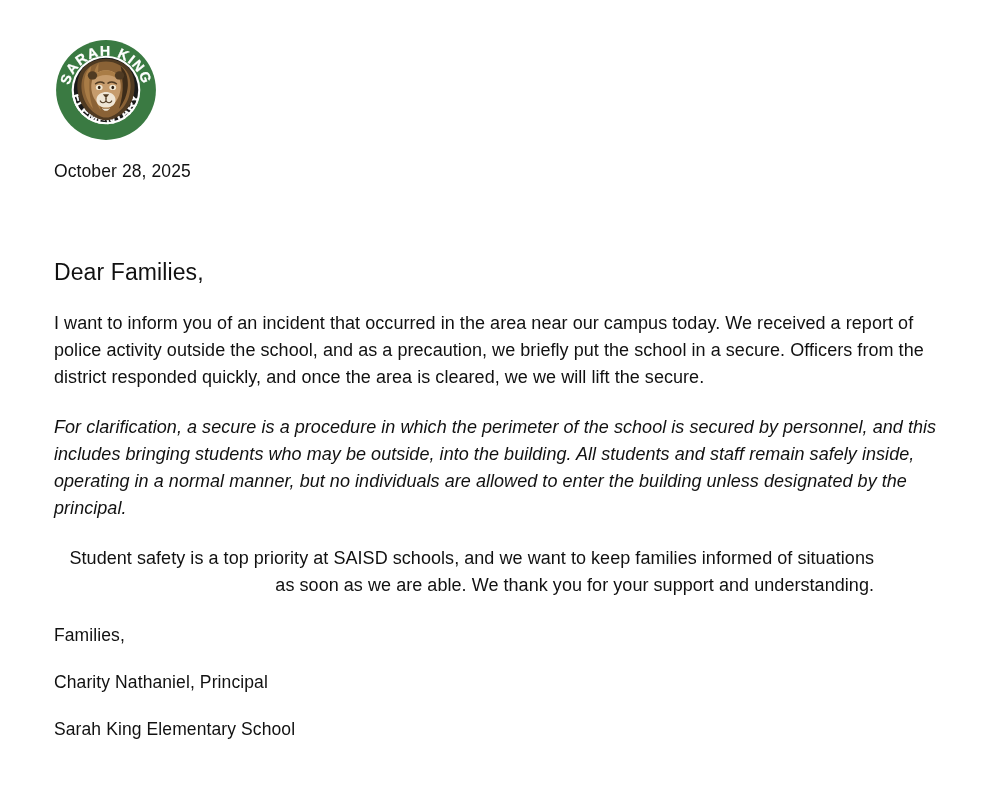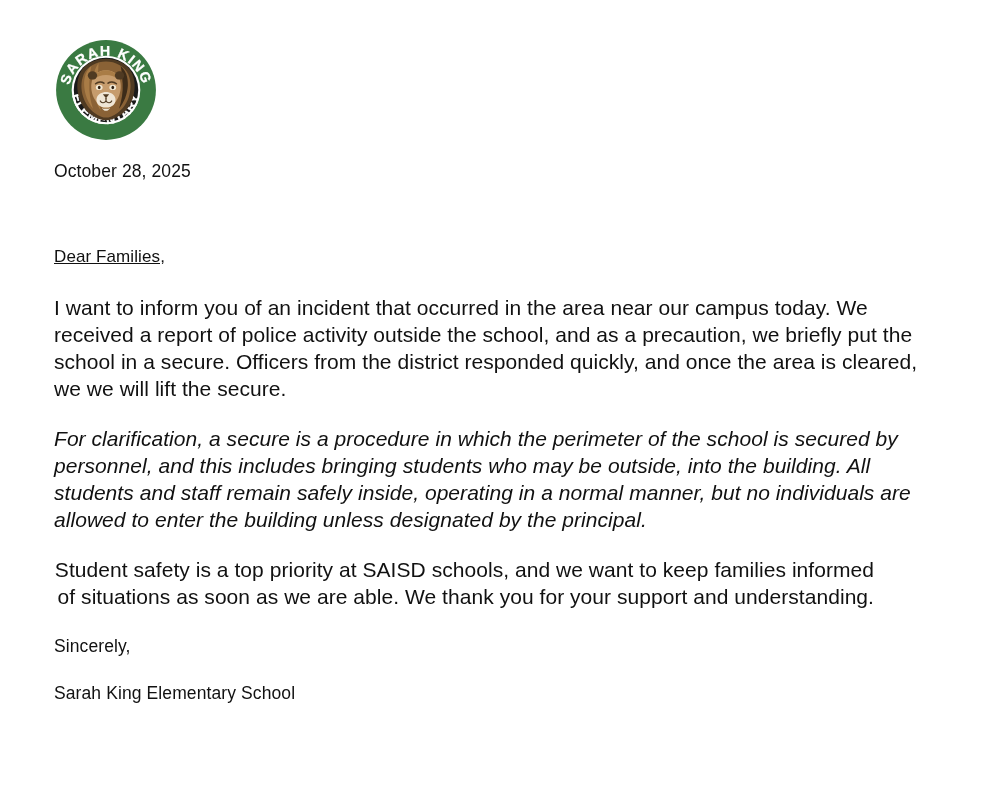--- a/index.html
+++ b/index.html
@@ -43,36 +43,35 @@
     left: 54px;
     top: 158px;
     width: 892px;
   }
 
   .date-line {
     font-size: 17.5px;
     line-height: 27px;
     font-weight: 400;
     letter-spacing: 0.1px;
-    margin: 0 0 58px 0;
+    margin: 0 0 74px 0;
     color: #111111;
   }
 
   .salutation {
-    font-size: 17px;
+    font-size: 23px;
     line-height: 27px;
     font-weight: 400;
     letter-spacing: 0.1px;
     margin: 0 0 24px 0;
     color: #111111;
-    text-decoration: underline;
   }
 
   .body-para {
-    font-size: 21px;
+    font-size: 18px;
     line-height: 27px;
     font-weight: 400;
     letter-spacing: 0.05px;
     margin: 0 0 23px 0;
     color: #111111;
     max-width: 890px;
   }
   .body-para.p1 { max-width: 890px; }
   .body-para.p2 { max-width: 895px; font-style: italic; }
   .body-para.p3 { max-width: 820px; text-align: right; }
@@ -188,20 +187,21 @@
     <p class="date-line">October 28, 2025</p>
 
     <p class="salutation">Dear Families,</p>
 
     <p class="body-para p1">I want to inform you of an incident that occurred in the area near our campus today. We received a report of police activity outside the school, and as a precaution, we briefly put the school in a secure. Officers from the district responded quickly, and once the area is cleared, we we will lift the secure.</p>
 
     <p class="body-para p2">For clarification, a secure is a procedure in which the perimeter of the school is secured by personnel, and this includes bringing students who may be outside, into the building. All students and staff remain safely inside, operating in a normal manner, but no individuals are allowed to enter the building unless designated by the principal.</p>
 
     <p class="body-para p3">Student safety is a top priority at SAISD schools, and we want to keep families informed of situations as soon as we are able. We thank you for your support and understanding.</p>
 
-    <p class="closing-line">Sincerely,</p>
-
+    <p class="closing-line">Families,</p>
+
+    <p class="closing-line">Charity Nathaniel, Principal</p>
 
     <p class="closing-line last">Sarah King Elementary School</p>
 
   </div>
 
 </div>
 
 </body></html>

